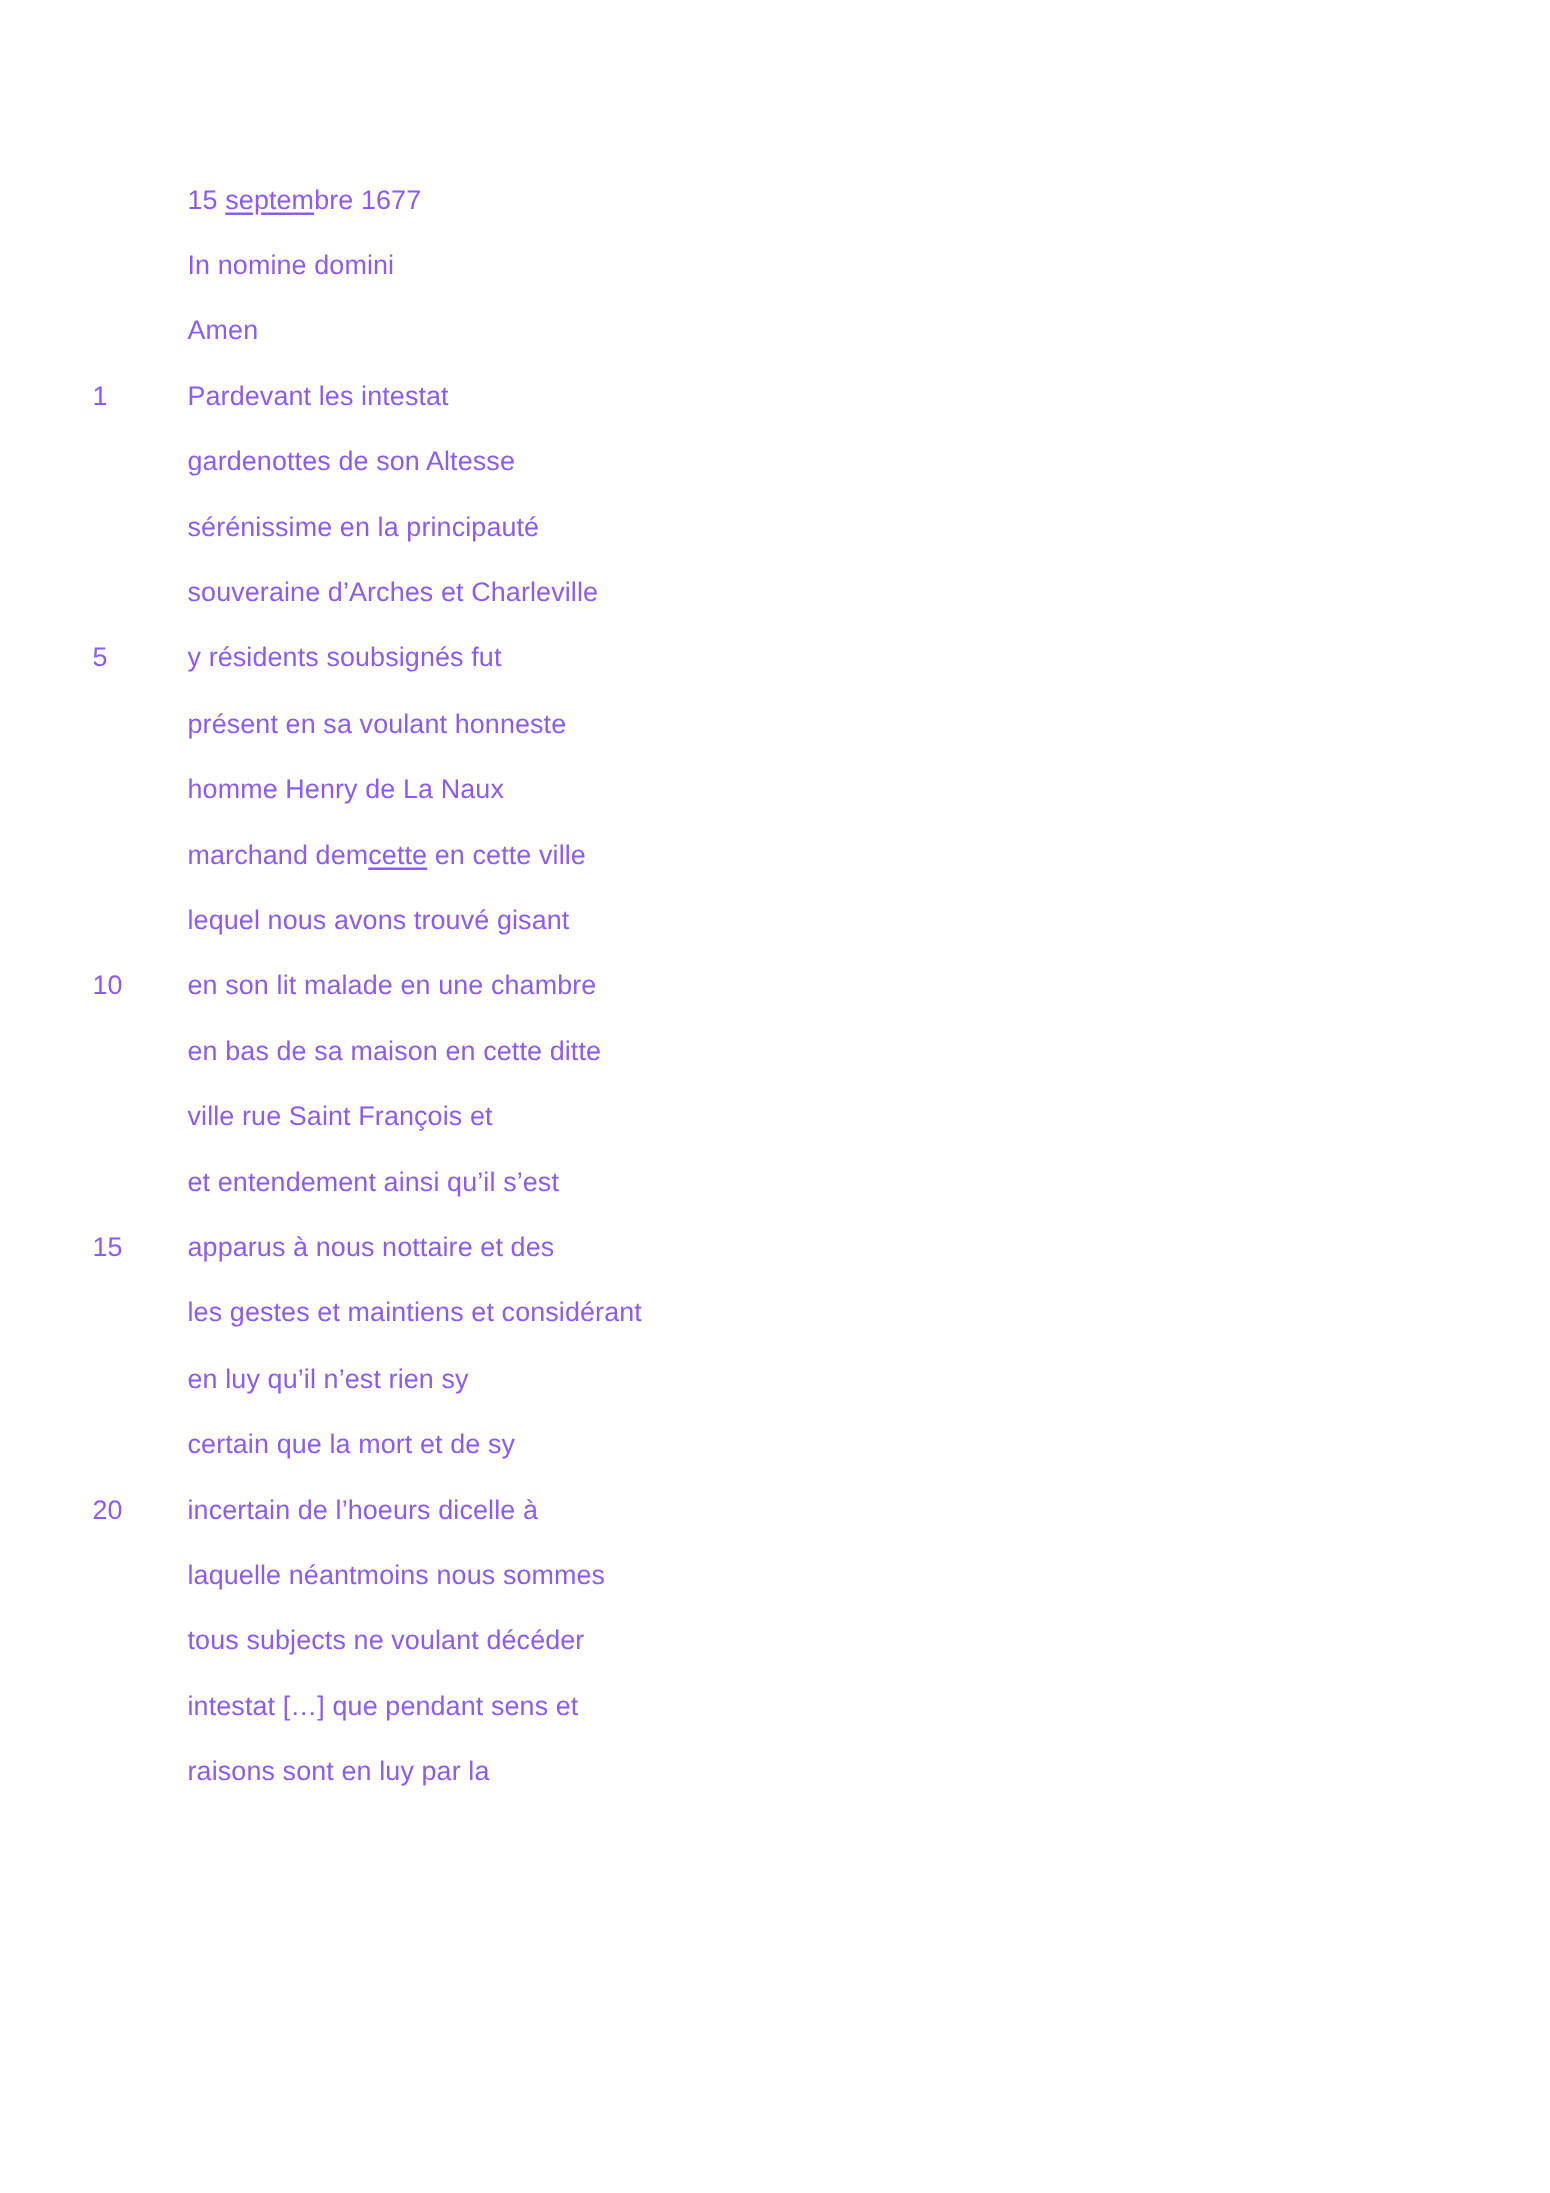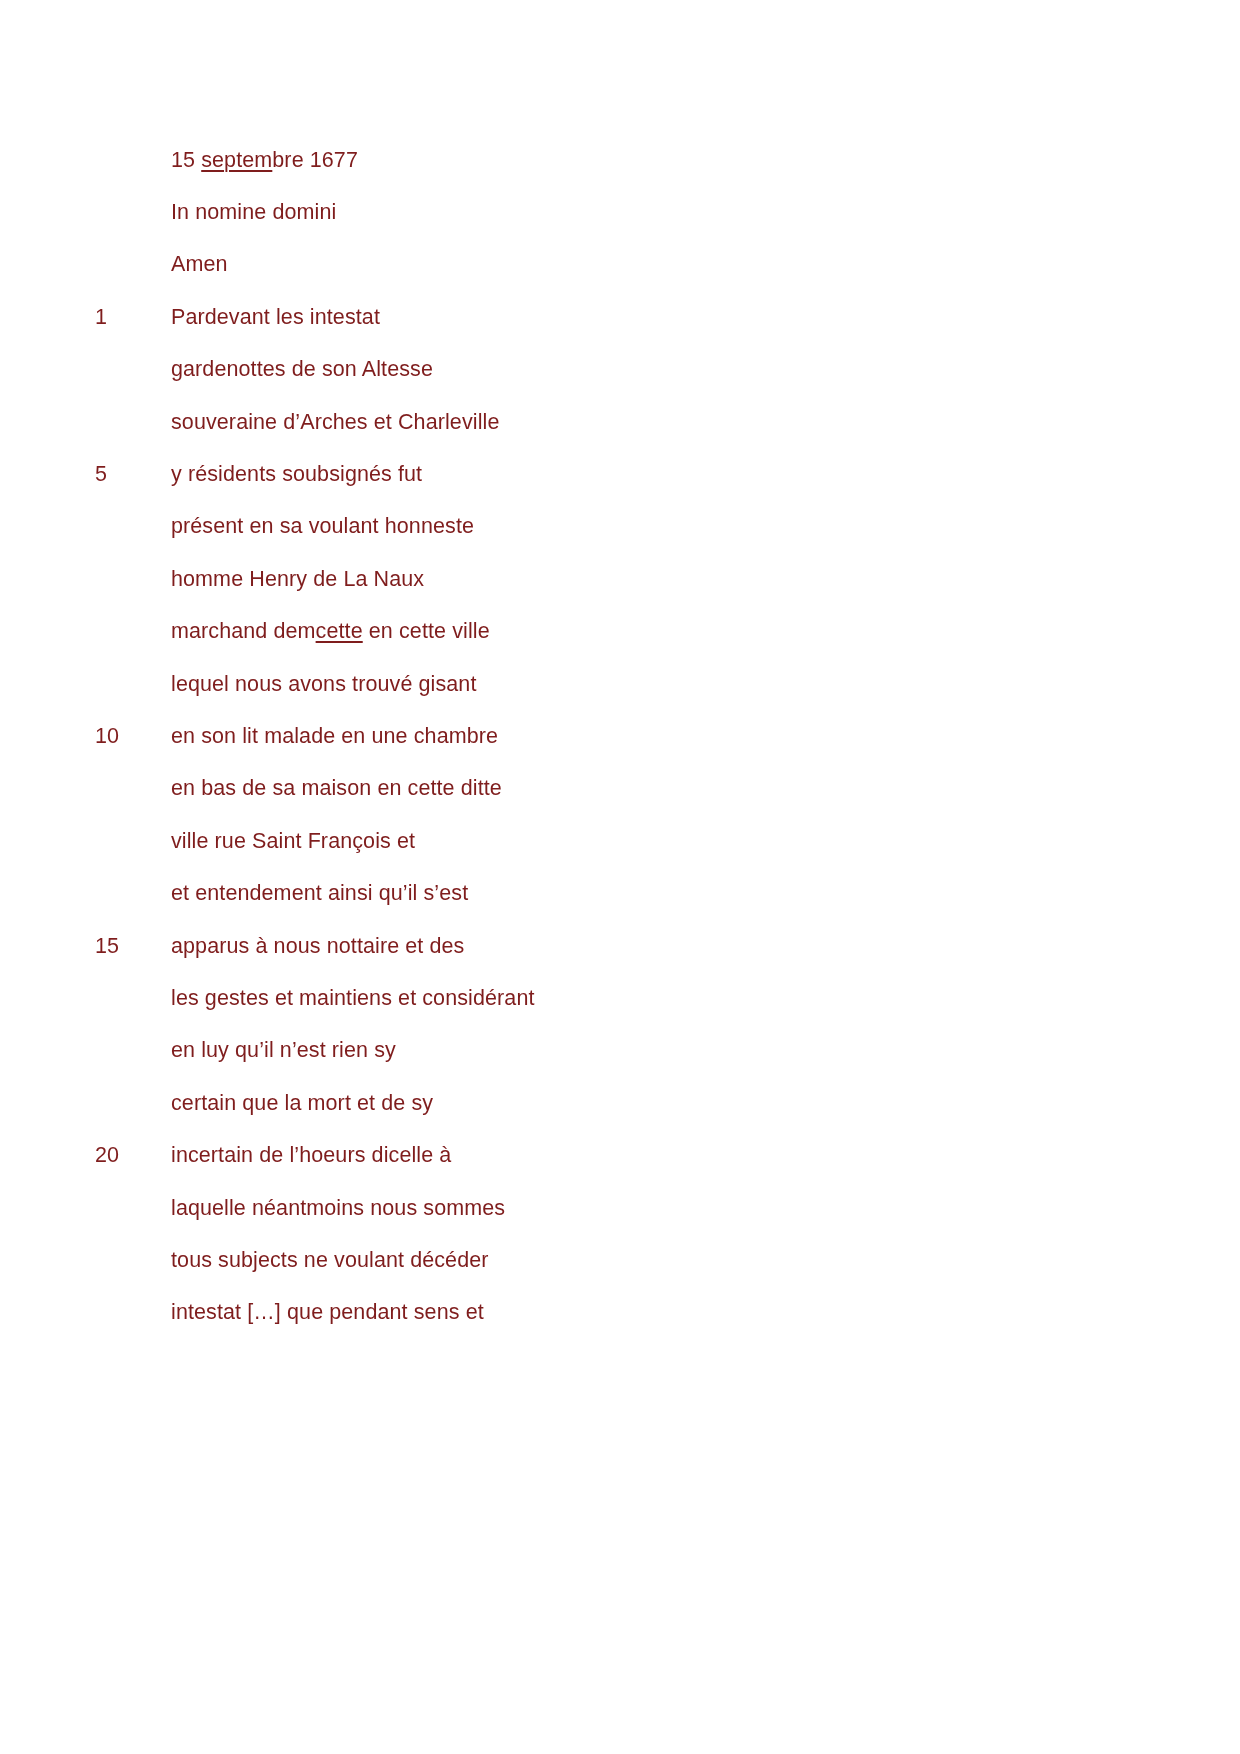--- a/index.html
+++ b/index.html
@@ -9,23 +9,23 @@
       width: 1240px;
       height: 1754px;
       overflow: hidden;
     }
     .page {
       position: relative;
       width: 1240px;
       height: 1754px;
       background: #ffffff;
       font-family: "Liberation Sans", sans-serif;
-      color: #7f1d1d;
+      color: #8b5cf6;
       box-sizing: border-box;
-      padding: 134px 120px 0 95px;
+      padding: 134px 120px 0 74px;
     }
     .line {
       display: flex;
       align-items: center;
       height: 52.4px;
       font-size: 21.5px;
       letter-spacing: 0.1px;
       white-space: pre;
     }
     .num {
@@ -62,20 +62,24 @@
   <div class="line">
     <span class="num">1</span>
     <span class="txt"><span>Pardevant les intestat</span></span>
   </div>
 
   <div class="line">
     <span class="num"></span>
     <span class="txt"><span>gardenottes de son Altesse</span></span>
   </div>
 
+  <div class="line">
+    <span class="num"></span>
+    <span class="txt"><span>sérénissime en la principauté</span></span>
+  </div>
 
   <div class="line">
     <span class="num"></span>
     <span class="txt"><span>souveraine d’Arches et Charleville</span></span>
   </div>
 
   <div class="line">
     <span class="num">5</span>
     <span class="txt"><span>y résidents soubsignés fut</span></span>
   </div>
@@ -155,14 +159,18 @@
   <div class="line">
     <span class="num"></span>
     <span class="txt"><span>tous subjects ne voulant décéder</span></span>
   </div>
 
   <div class="line">
     <span class="num"></span>
     <span class="txt"><span>intestat […] que pendant sens et</span></span>
   </div>
 
+  <div class="line">
+    <span class="num"></span>
+    <span class="txt"><span>raisons sont en luy par la</span></span>
+  </div>
 </div>
 </div>
 
 </body></html>

